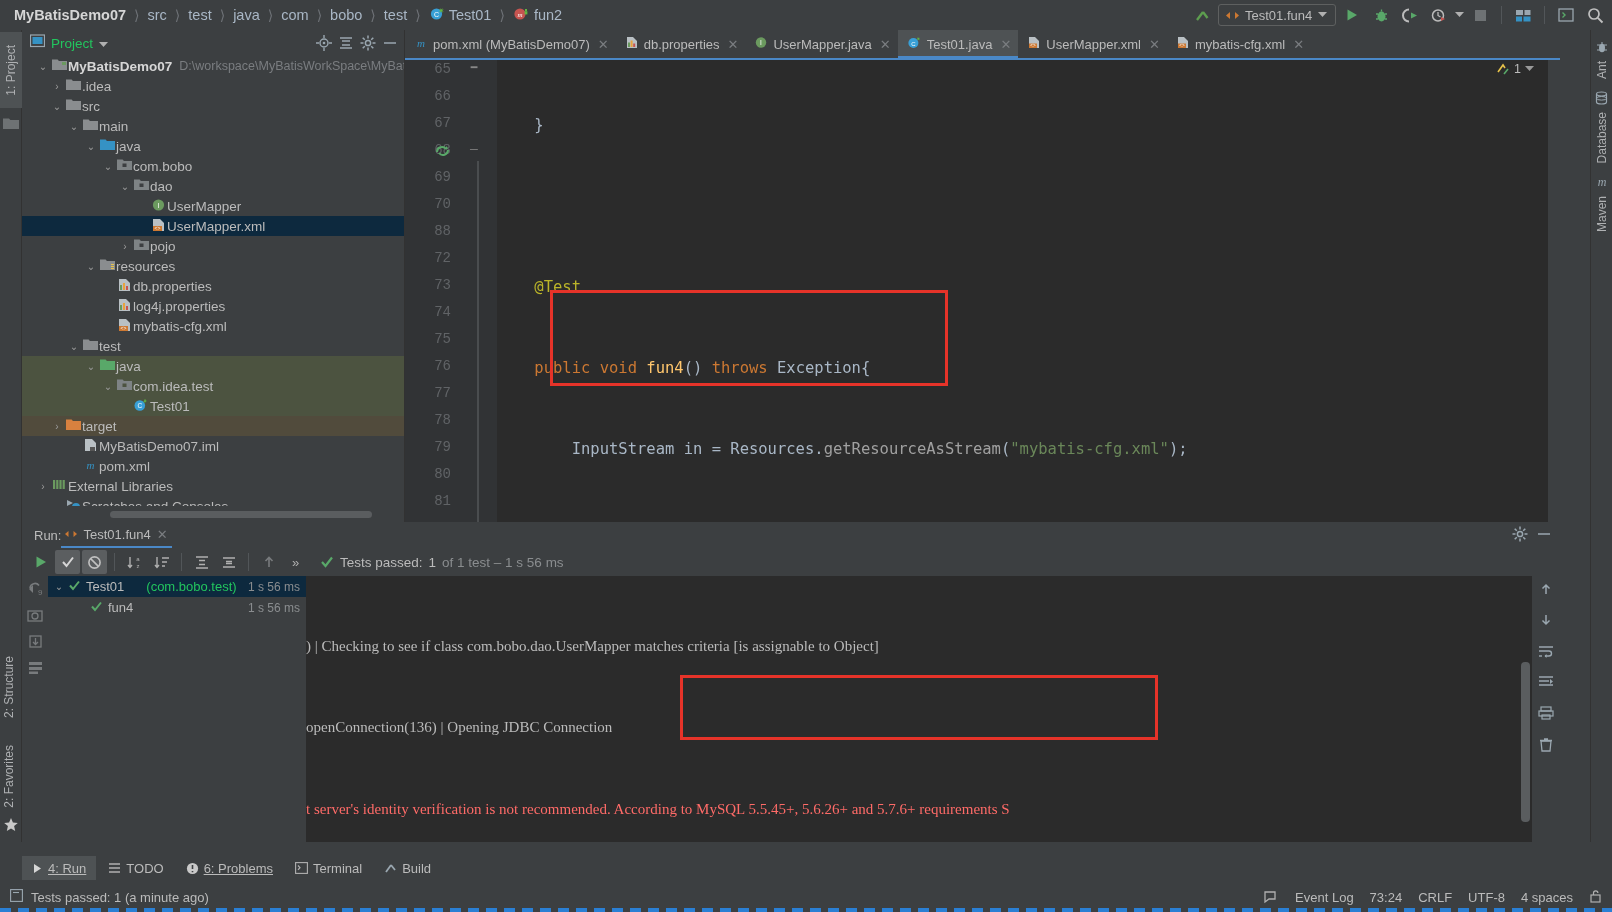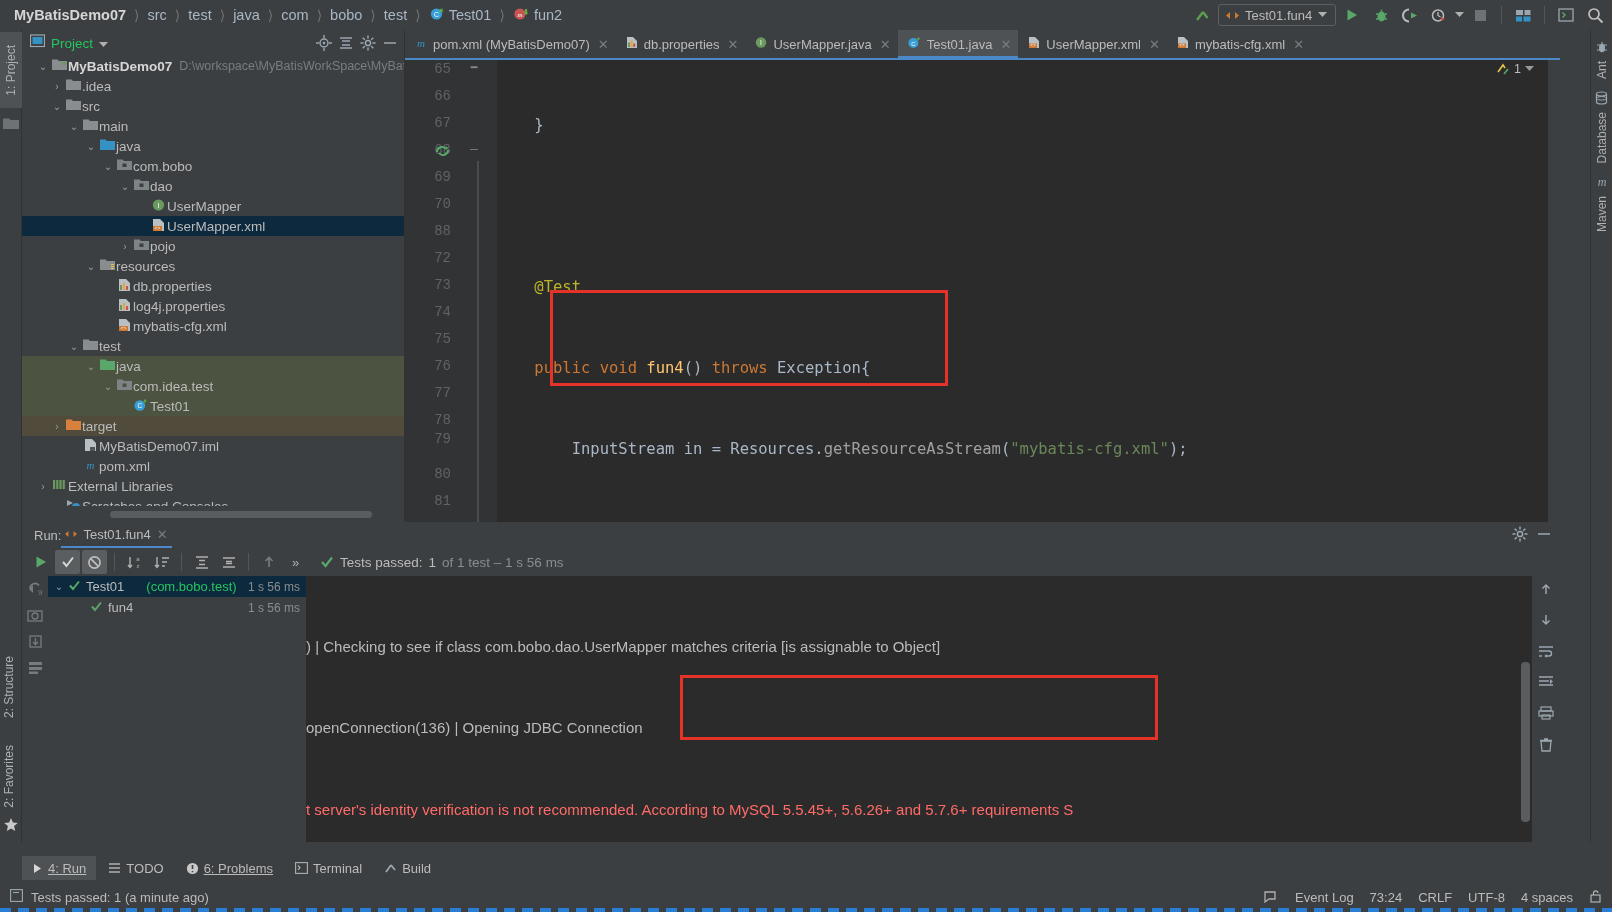--- a/index.html
+++ b/index.html
@@ -139,21 +139,21 @@
     background: #3c3f41; font-size: 13px;
   }
   .ttrow { height: 21px; display: flex; align-items: center; white-space: nowrap; padding-left: 4px; }
   .ttrow.sel { background: #0d293e; }
   .tt-name { color: #bbbbbb; }
   .tt-pkg { color: #22c55e; margin-left: 22px; }
   .tt-time { color: #8a8d8f; margin-left: auto; padding-right: 6px; font-size: 12px; }
 
   .console {
     position: absolute; left: 284px; top: 54px; right: 28px; bottom: 0;
-    background: #2b2b2b; font-family: Liberation Sans, sans-serif;
+    background: #2b2b2b; font-family: Liberation Serif, serif;
     font-size: 15px; line-height: 27.3px; overflow: hidden; white-space: pre;
     padding-top: 2px;
   }
   .col { height: 27.3px; white-space: pre; color: #bbbbbb; }
   .col.red { color: #ff6b68; }
 
   .console-sb { position: absolute; right: 29px; top: 558px; width: 9px; height: 262px; }
 
   .run-rightstrip { position: absolute; right: 0; top: 54px; width: 28px; bottom: 0; background: #3c3f41; }
   .rrs-ic { width: 28px; height: 26px; display: flex; align-items: center; justify-content: center; margin-bottom: 5px; }
@@ -655,21 +655,21 @@
         <div class="lineno" style="top:111px">69</div>
         <div class="lineno" style="top:138px">70</div>
         <div class="lineno" style="top:165px">88</div>
         <div class="lineno" style="top:192px">72</div>
         <div class="lineno" style="top:219px">73</div>
         <div class="lineno" style="top:246px">74</div>
         <div class="lineno" style="top:273px">75</div>
         <div class="lineno" style="top:300px">76</div>
         <div class="lineno" style="top:327px">77</div>
         <div class="lineno" style="top:354px">78</div>
-        <div class="lineno" style="top:373px">79</div>
+        <div class="lineno" style="top:381px">79</div>
         <div class="lineno" style="top:408px">80</div>
         <div class="lineno" style="top:435px">81</div>
 
         <div class="fold" style="top:3px">━</div>
         <div class="fold" style="top:85px">─</div>
         <div style="position:absolute;left:30px;top:85px;width:16px;">
           <svg width="16" height="16" viewBox="0 0 16 16">
               <path d="M2 9a5 5 0 019-3" stroke="#59a869" stroke-width="2" fill="none"></path>
               <path d="M13 7a5 5 0 01-9 3" stroke="#59a869" stroke-width="2" fill="none"></path>
               <path d="M11 3l2 2-2 2z" fill="#59a869"></path>

